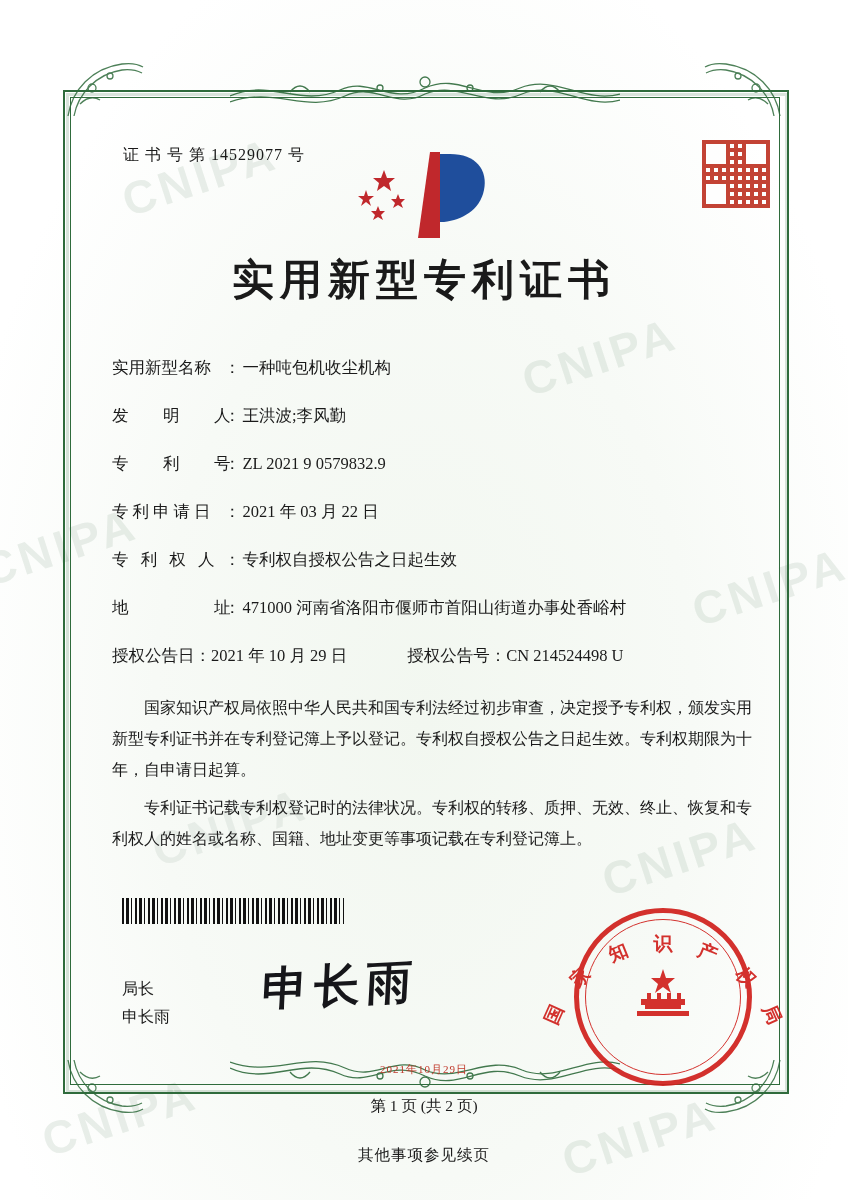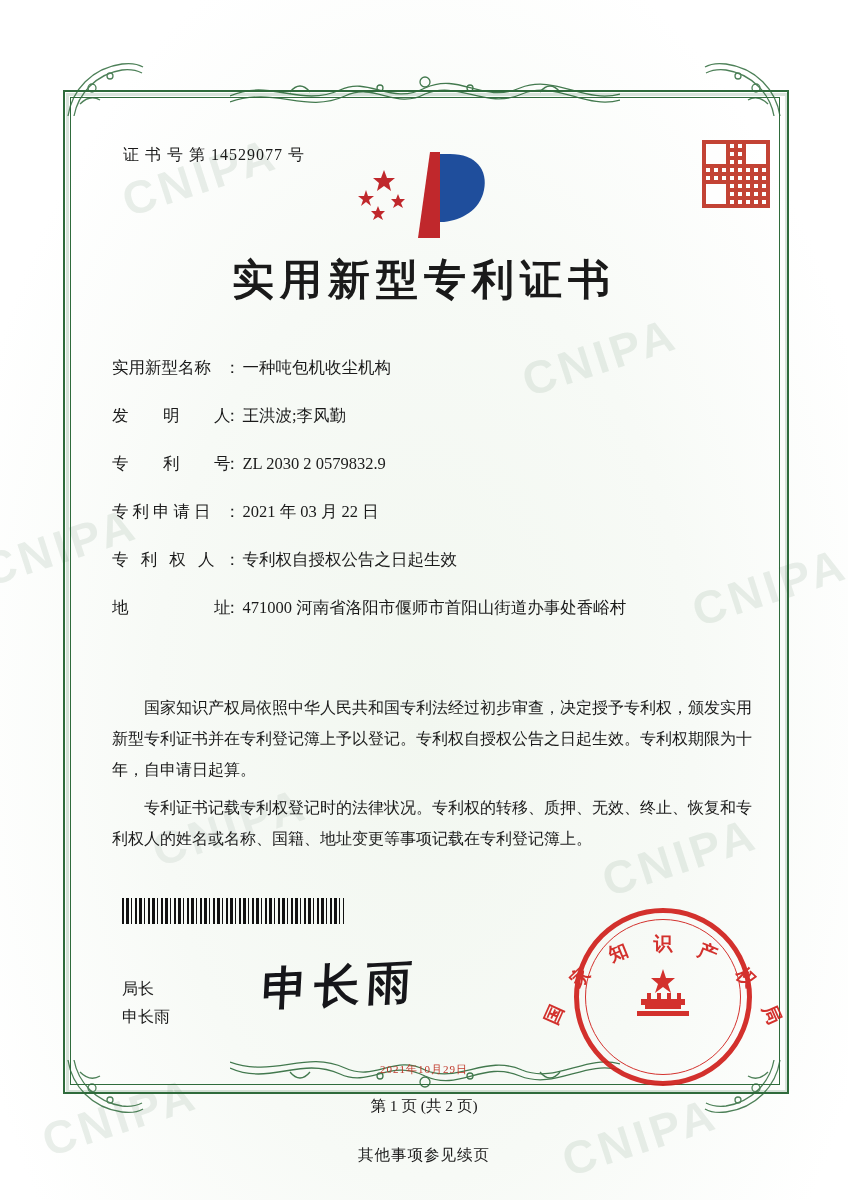--- a/index.html
+++ b/index.html
@@ -396,41 +396,49 @@
 
     <div class="field-row">
       <div class="field-label sp">发　明　人</div>
       <div class="field-colon">：</div>
       <div class="field-value">王洪波;李风勤</div>
     </div>
 
     <div class="field-row">
       <div class="field-label sp">专　利　号</div>
       <div class="field-colon">：</div>
-      <div class="field-value">ZL 2030 2 0579832.9</div>
+      <div class="field-value">ZL 2021 9 0579832.9</div>
     </div>
 
     <div class="field-row">
       <div class="field-label sp2">专利申请日</div>
       <div class="field-colon">：</div>
       <div class="field-value">2021 年 03 月 22 日</div>
     </div>
 
     <div class="field-row">
       <div class="field-label sp2">专 利 权 人</div>
       <div class="field-colon">：</div>
       <div class="field-value">专利权自授权公告之日起生效</div>
     </div>
 
     <div class="field-row">
       <div class="field-label sp">地　　　址</div>
       <div class="field-colon">：</div>
       <div class="field-value">471000 河南省洛阳市偃师市首阳山街道办事处香峪村</div>
     </div>
 
+    <div class="row-inline">
+      <div class="seg1">
+        <span>授权公告日</span><span>：</span><span>2021 年 10 月 29 日</span>
+      </div>
+      <div class="seg2">
+        <span>授权公告号</span><span>：</span><span>CN 214524498 U</span>
+      </div>
+    </div>
   </div>
 
   <div class="paragraphs">
     <p>国家知识产权局依照中华人民共和国专利法经过初步审查，决定授予专利权，颁发实用新型专利证书并在专利登记簿上予以登记。专利权自授权公告之日起生效。专利权期限为十年，自申请日起算。</p>
     <p>专利证书记载专利权登记时的法律状况。专利权的转移、质押、无效、终止、恢复和专利权人的姓名或名称、国籍、地址变更等事项记载在专利登记簿上。</p>
   </div>
 
   <div class="barcode"></div>
 
   <div class="sig-label">

